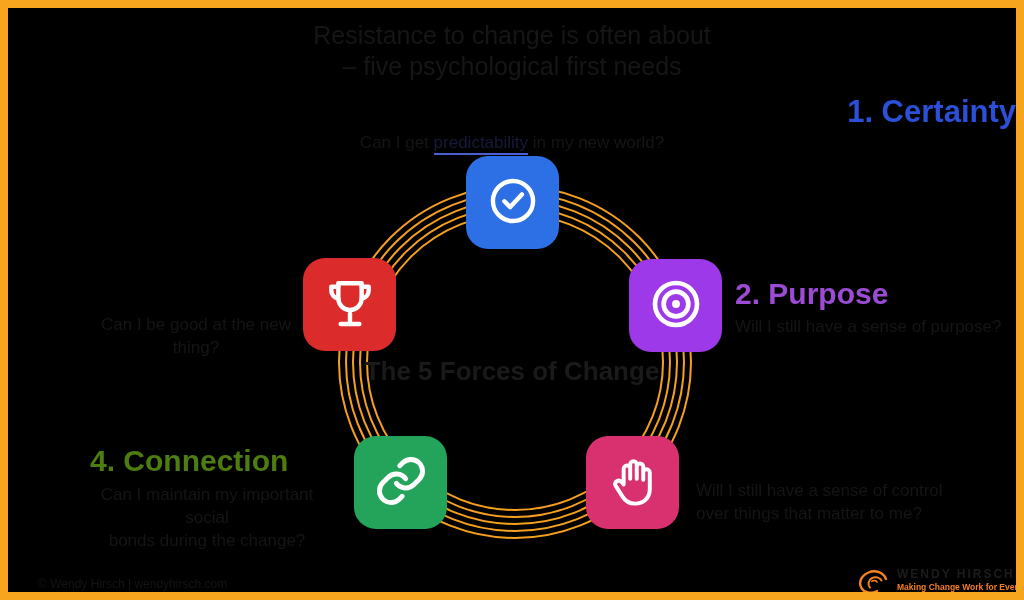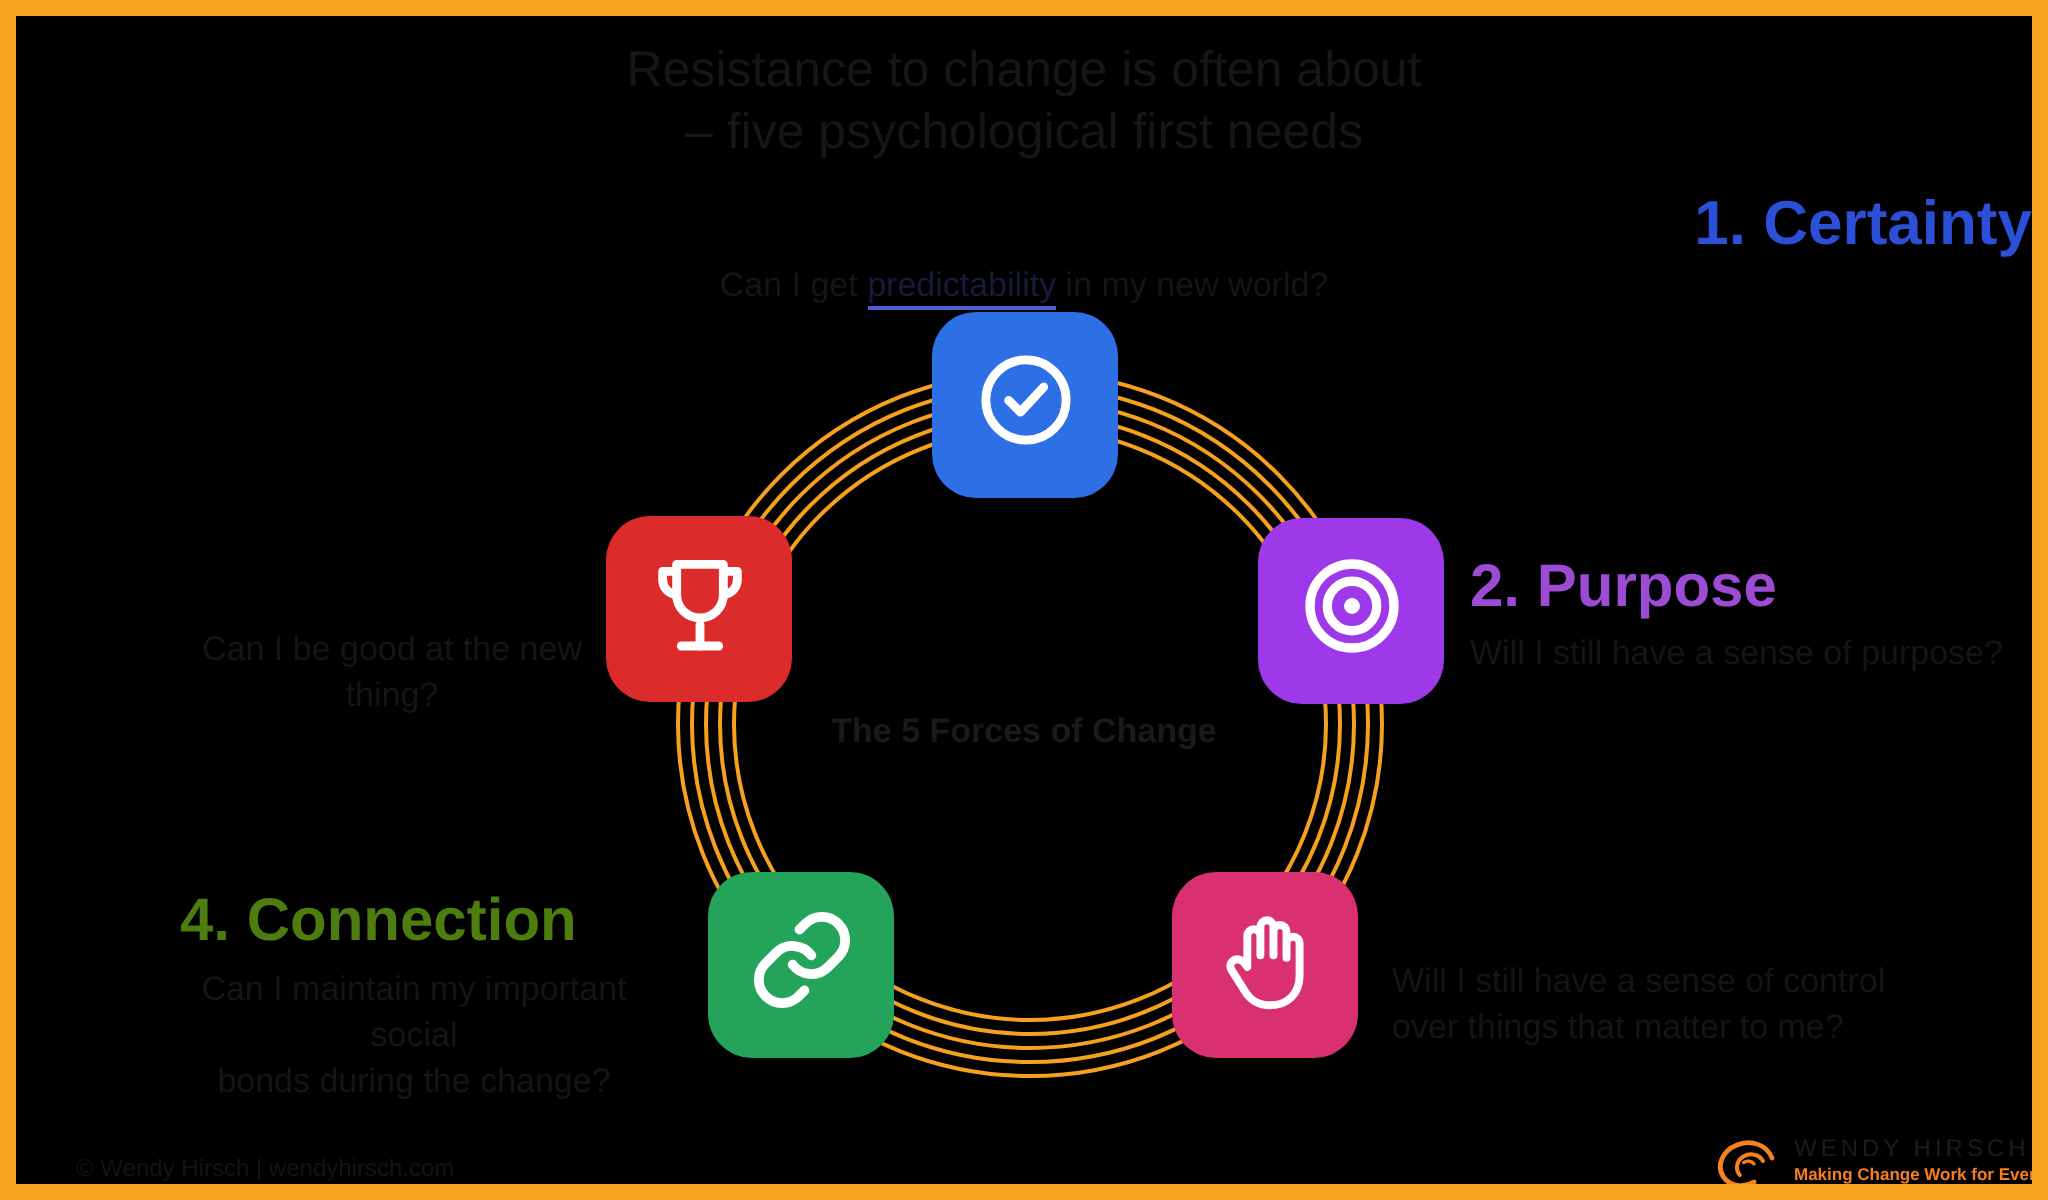--- a/index.html
+++ b/index.html
@@ -47,27 +47,27 @@
   .caption{position:absolute;font-size:17px;line-height:23px;color:#151515;z-index:3;}
   .cap-certainty{left:0;right:0;top:123px;text-align:center;}
   .cap-certainty .linkword{color:#171A3A;border-bottom:2px solid #4B5ED2;padding-bottom:1px;margin-top:22px;}
   .cap-purpose{left:727px;top:307px;white-space:nowrap;}
   .cap-control{left:688px;top:471px;}
   .cap-connection{left:75px;top:475px;width:248px;text-align:center;}
   .cap-success{left:68px;top:305px;width:240px;text-align:center;}
   
   .center-label{
     position:absolute;left:0;right:0;top:348px;text-align:center;
-    font-size:17px;font-weight:bold;color:#1A1A1A;z-index:1;
+    font-size:26px;font-weight:bold;color:#1A1A1A;z-index:1;
   }
   
   .footer-left{position:absolute;left:30px;top:569px;font-size:12px;color:#141414;}
   .logo{position:absolute;left:845px;top:554px;width:170px;height:38px;}
   .logo-swoosh{position:absolute;left:0;top:2px;width:40px;height:34px;}
-  .logo-company{position:absolute;left:44px;top:5px;font-size:12px;font-weight:normal;
+  .logo-company{position:absolute;left:44px;top:5px;font-size:12px;font-weight:bold;
     letter-spacing:2px;color:#1C1C1C;white-space:nowrap;}
   .logo-tagline{position:absolute;left:44px;top:20px;font-size:8.5px;font-weight:bold;
     color:#F57E20;white-space:nowrap;}
 </style>
 </head>
 <body>
 
 <div class="frame">
 
   <div class="title">

